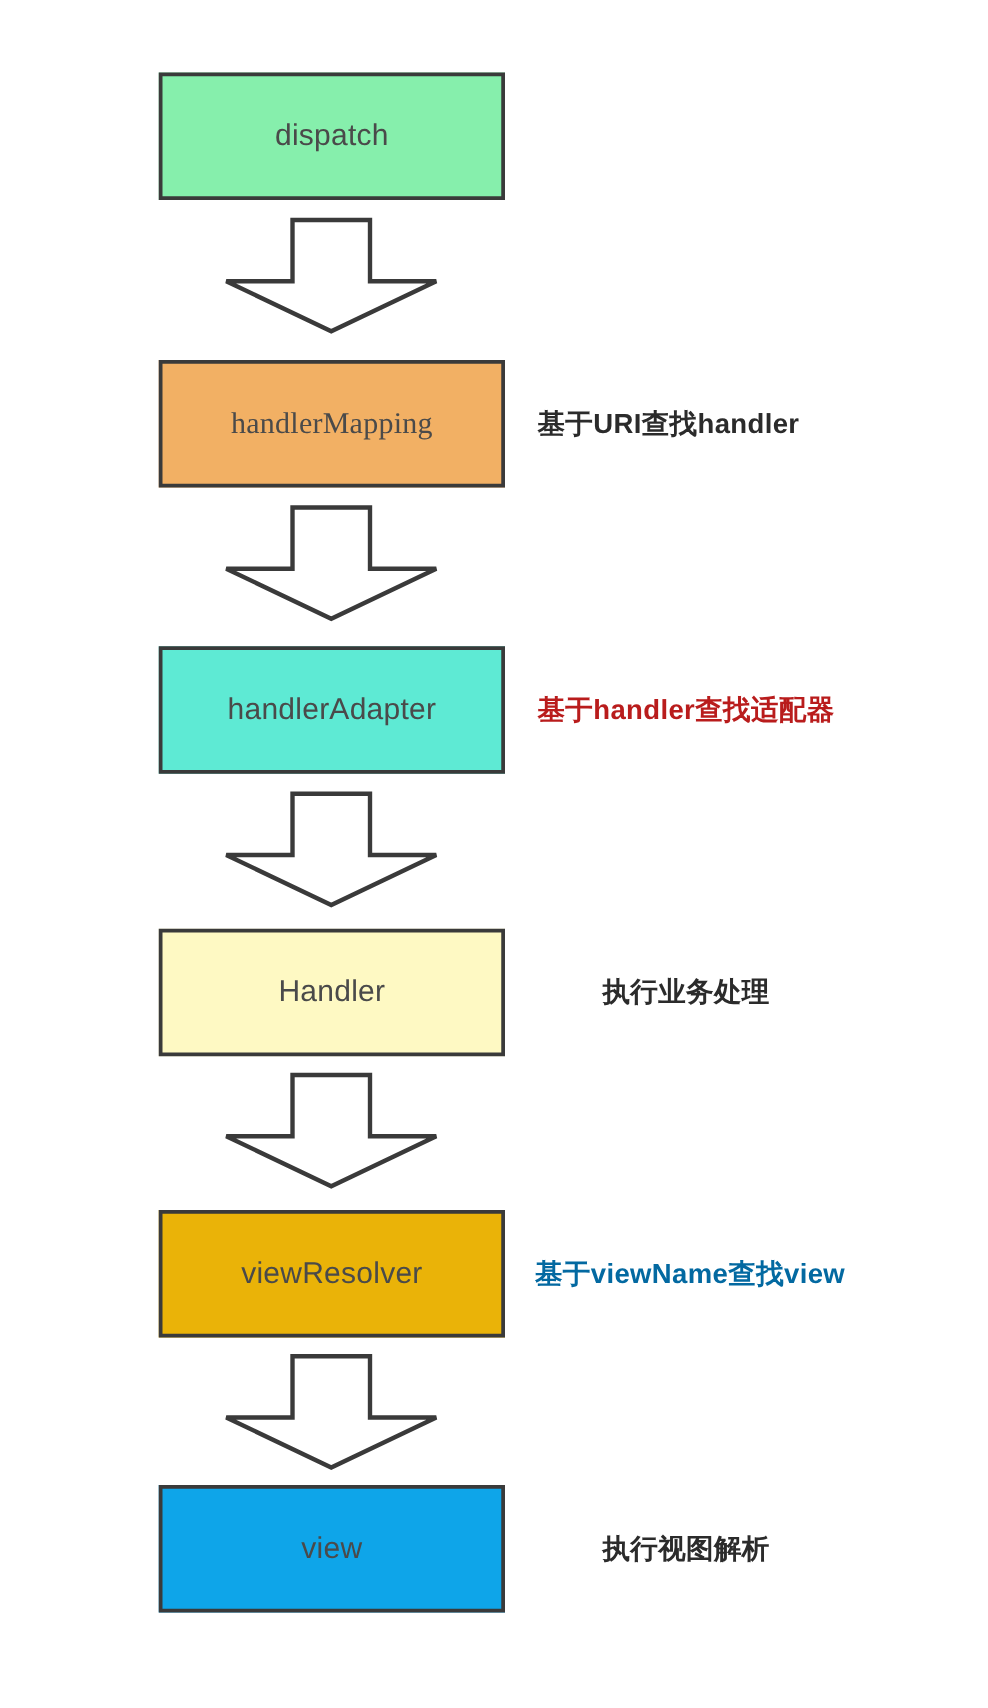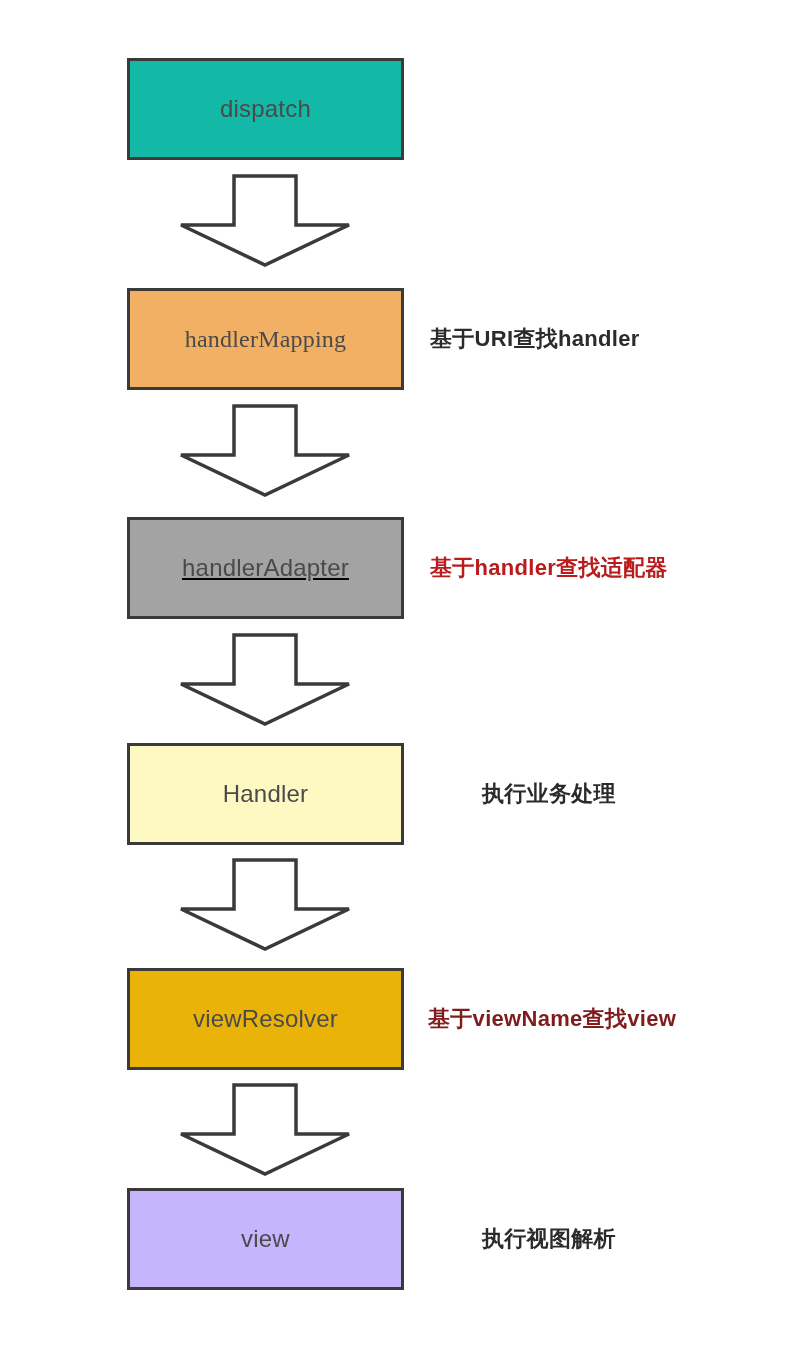--- a/index.html
+++ b/index.html
@@ -84,50 +84,50 @@
     display: block;
     width: 176px;
     height: 95px;
   }
 </style>
 </head>
 <body>
 
 <div id="diagram-canvas">
     <div class="flow-row" style="top: 58px;">
-      <div class="flow-box" style="background: #14b8a6; border-color: rgb(58, 58, 58);">
+      <div class="flow-box" style="background: #86efac; border-color: rgb(58, 58, 58);">
         <span class="flow-box-label" style="color: rgb(74, 74, 74);">dispatch</span>
       </div>
     </div>
     <div class="flow-row" style="top: 288px;">
       <div class="flow-box" style="background: rgb(242, 176, 100); border-color: rgb(58, 58, 58); font-family: Liberation Serif, serif;">
         <span class="flow-box-label" style="color: rgb(74, 74, 74);">handlerMapping</span>
       </div>
       <div class="flow-note note-indent-0" style="color: rgb(43, 43, 43);">基于URI查找handler</div>
     </div>
     <div class="flow-row" style="top: 517px;">
-      <div class="flow-box" style="background: #a3a3a3; border-color: rgb(58, 58, 58); text-decoration: underline;">
+      <div class="flow-box" style="background: #5eead4; border-color: rgb(58, 58, 58);">
         <span class="flow-box-label" style="color: rgb(74, 74, 74);">handlerAdapter</span>
       </div>
       <div class="flow-note note-indent-1" style="color: #b91c1c;">基于handler查找适配器</div>
     </div>
     <div class="flow-row" style="top: 743px;">
       <div class="flow-box" style="background: #fef9c3; border-color: rgb(58, 58, 58);">
         <span class="flow-box-label" style="color: rgb(74, 74, 74);">Handler</span>
       </div>
       <div class="flow-note note-indent-2" style="color: rgb(43, 43, 43);">执行业务处理</div>
     </div>
     <div class="flow-row" style="top: 968px;">
       <div class="flow-box" style="background: #eab308; border-color: rgb(58, 58, 58);">
         <span class="flow-box-label" style="color: rgb(74, 74, 74);">viewResolver</span>
       </div>
-      <div class="flow-note note-indent-3" style="color: #7f1d1d;">基于viewName查找view</div>
+      <div class="flow-note note-indent-3" style="color: #0369a1;">基于viewName查找view</div>
     </div>
     <div class="flow-row" style="top: 1188px;">
-      <div class="flow-box" style="background: #c4b5fd; border-color: rgb(58, 58, 58);">
+      <div class="flow-box" style="background: #0ea5e9; border-color: rgb(58, 58, 58);">
         <span class="flow-box-label" style="color: rgb(74, 74, 74);">view</span>
       </div>
       <div class="flow-note note-indent-4" style="color: rgb(43, 43, 43);">执行视图解析</div>
     </div>
     <div class="flow-arrow" style="top: 173px;">
       <svg viewBox="0 0 176 95" preserveAspectRatio="none">
         <path d="M 57 3 L 119 3 L 119 52 L 172 52 L 88 92 L 4 52 L 57 52 Z" fill="#ffffff" stroke="#3a3a3a" stroke-width="3.5" stroke-linejoin="miter"></path>
       </svg>
     </div>
     <div class="flow-arrow" style="top: 403px;">

